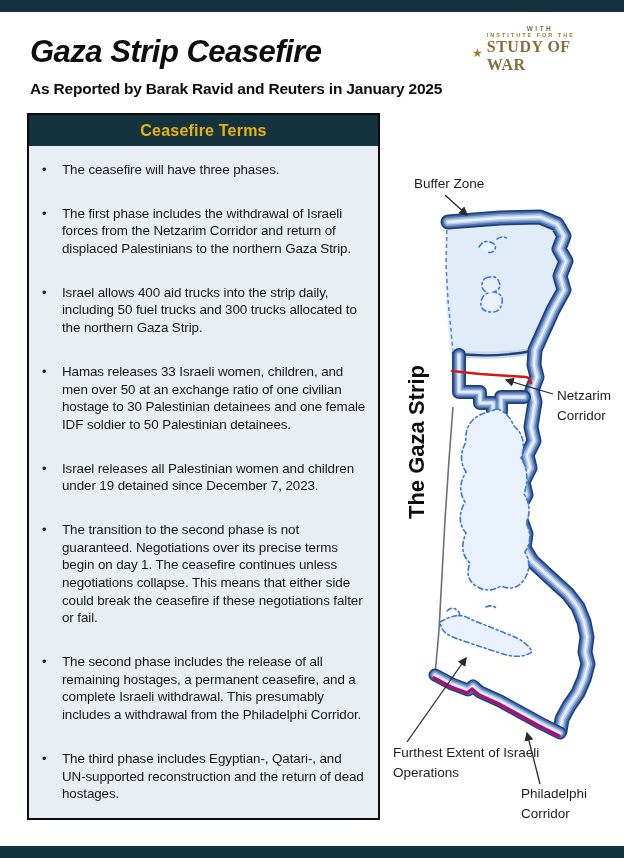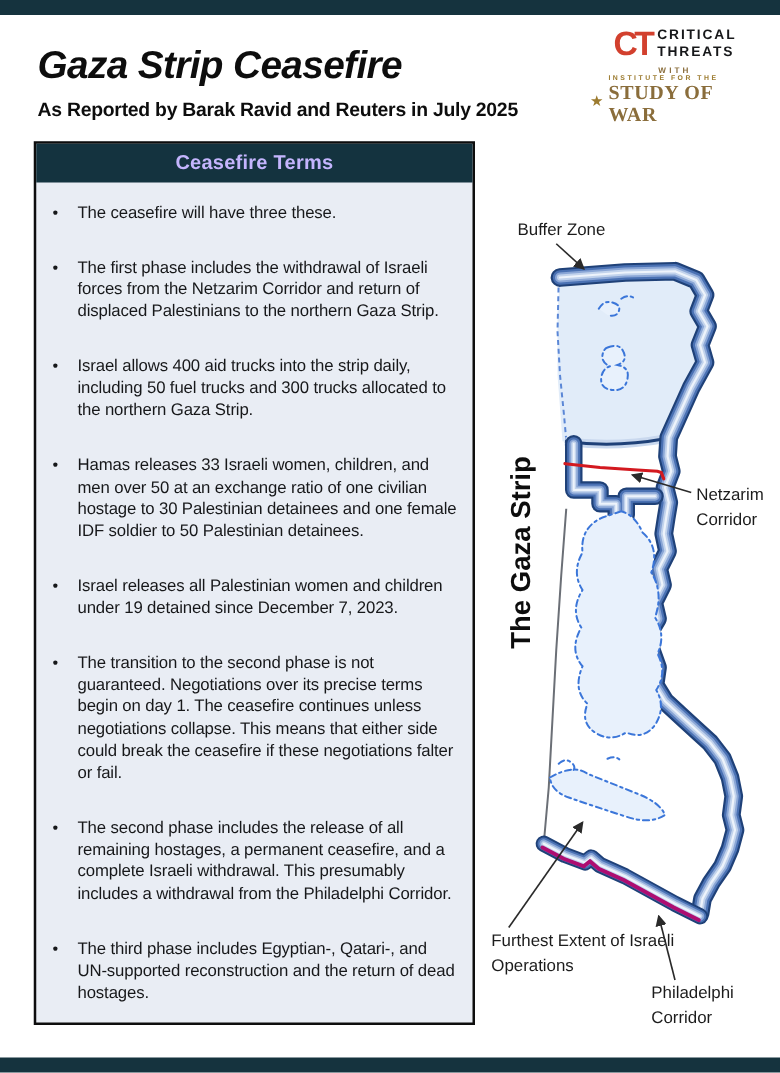--- a/index.html
+++ b/index.html
@@ -35,21 +35,21 @@
   .institute-lines{text-align:left;}
   .institute-top{font-size:5.5px;letter-spacing:2px;color:#9c7b2f;font-weight:700;}
   .institute-bottom{font-family:"Liberation Serif", serif;font-size:16px;letter-spacing:0.5px;color:#8a6d3b;font-weight:700;}
 
   
   .terms-panel{
     position:absolute;left:27px;top:113px;width:353px;height:707px;
     background:#e9edf4;border:2.5px solid #0d0d0d;box-sizing:border-box;
   }
   .terms-header{
-    height:31px;background:#14333f;color:#c4b5fd;display:flex;
+    height:31px;background:#14333f;color:#eab308;display:flex;
     align-items:center;justify-content:center;font-size:16px;font-weight:700;
     letter-spacing:0.2px;
   }
   .terms-list{list-style:none;margin:0;padding:15px 10px 0 13px;}
   .terms-list li{
     display:flex;gap:0;margin-bottom:26px;font-size:13.4px;line-height:1.32;
     color:#17181a;font-weight:400;letter-spacing:-0.1px;
   }
   .bullet-dot{flex:0 0 20px;text-align:left;font-size:13px;}
   .bullet-text{flex:1;padding-right:2px;}
@@ -59,46 +59,39 @@
   .map-label{font-family:"Liberation Sans", sans-serif;font-size:13.5px;fill:#1c1c1c;}
   .gaza-strip-label{font-family:"Liberation Sans", sans-serif;font-size:22px;font-weight:700;fill:#0d0d0d;}
   .arrow{stroke:#2a2a2a;stroke-width:1.3;fill:none;}
 </style>
 </head>
 <body>
 
 <div class="edge-bar top"></div>
 
 <h1 class="page-title">Gaza Strip Ceasefire</h1>
-<p class="page-subtitle">As Reported by Barak Ravid and Reuters in July 2025</p>
+<p class="page-subtitle">As Reported by Barak Ravid and Reuters in January 2025</p>
 
 <div class="logo-block">
-  <div class="ct-row">
-    <span class="ct-mark">CT</span>
-    <span class="ct-words">
-      <div>CRITICAL</div>
-      <div>THREATS</div>
-    </span>
-  </div>
   <div class="with-word">WITH</div>
   <div class="institute-row">
     <span class="gold-star">★</span>
     <span class="institute-lines">
       <div class="institute-top">INSTITUTE FOR THE</div>
       <div class="institute-bottom">STUDY OF WAR</div>
     </span>
   </div>
 </div>
 
 <div class="terms-panel">
   <div class="terms-header">Ceasefire Terms</div>
   <ul class="terms-list">
     <li>
         <span class="bullet-dot">•</span>
-        <span class="bullet-text">The ceasefire will have three these.</span>
+        <span class="bullet-text">The ceasefire will have three phases.</span>
       </li>
     <li>
         <span class="bullet-dot">•</span>
         <span class="bullet-text">The first phase includes the withdrawal of Israeli forces from the Netzarim Corridor and return of displaced Palestinians to the northern Gaza Strip.</span>
       </li>
     <li>
         <span class="bullet-dot">•</span>
         <span class="bullet-text">Israel allows 400 aid trucks into the strip daily, including 50 fuel trucks and 300 trucks allocated to the northern Gaza Strip.</span>
       </li>
     <li>

